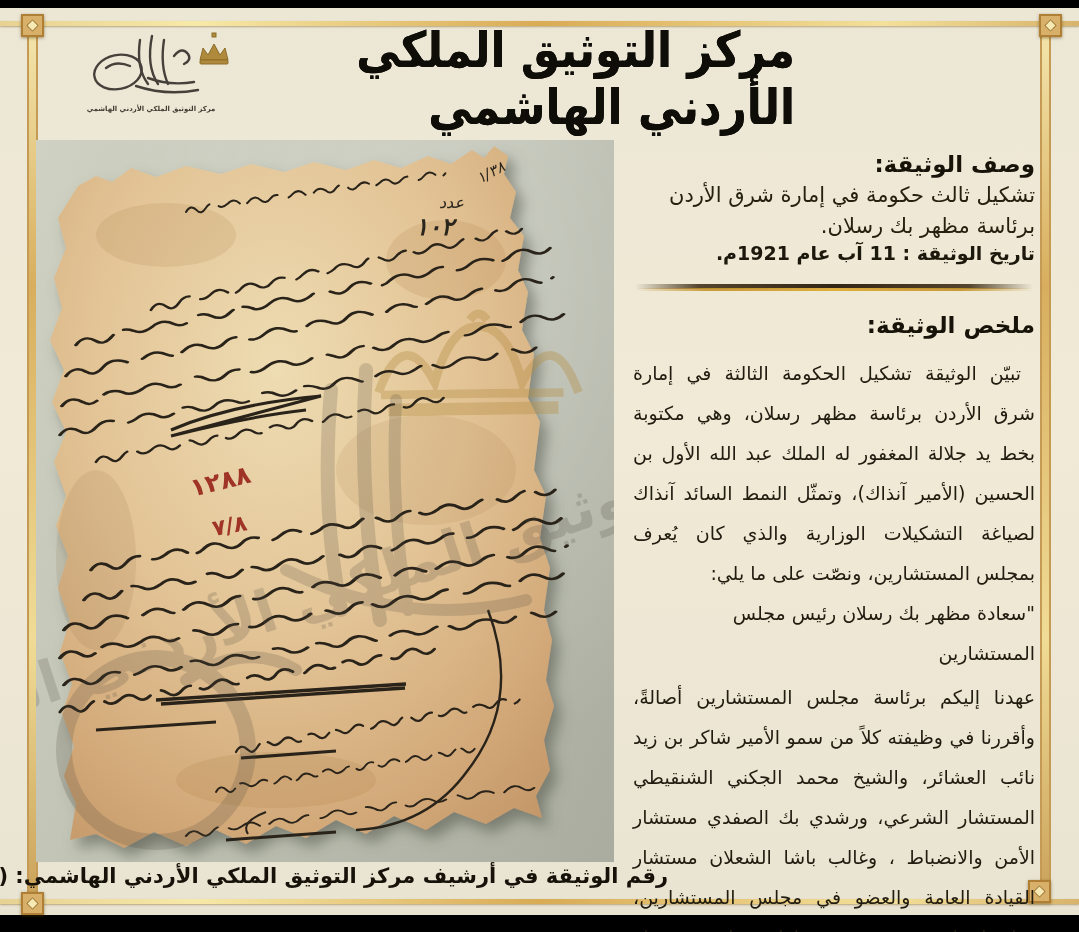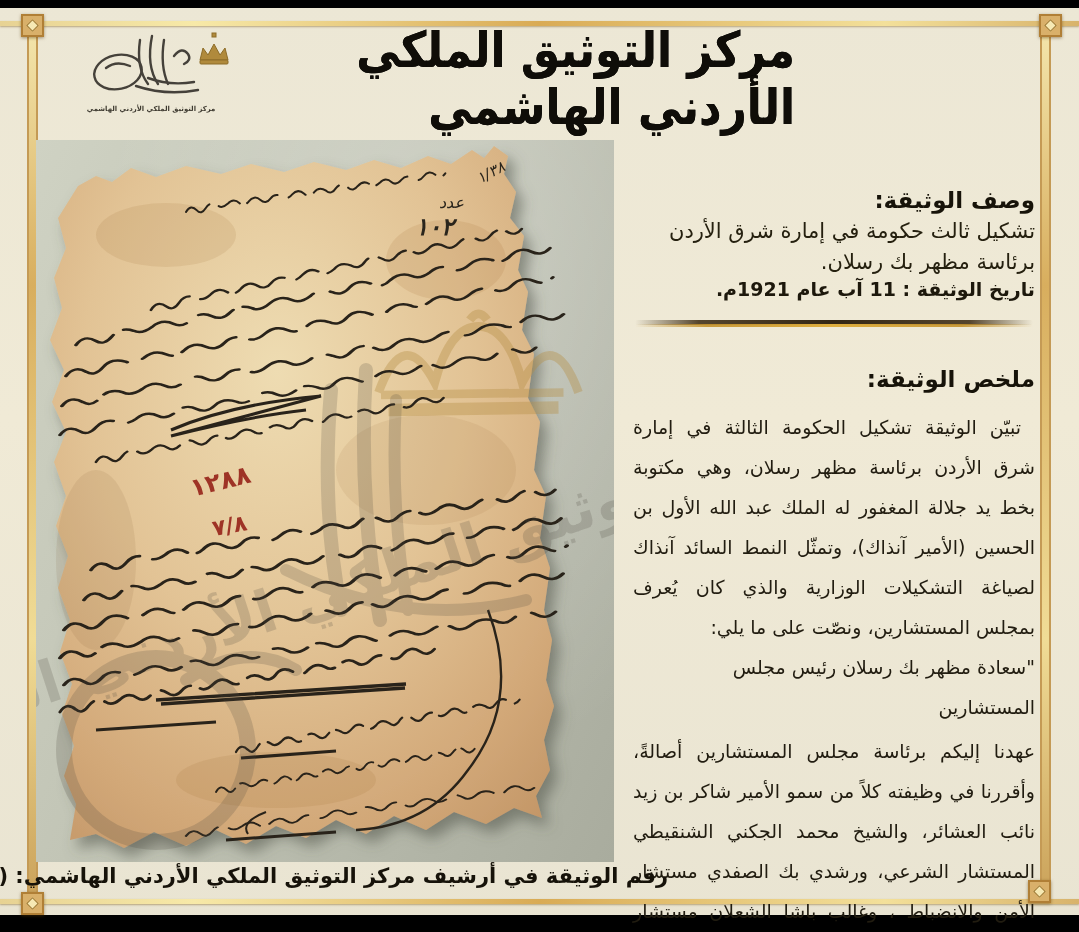--- a/index.html
+++ b/index.html
@@ -29,21 +29,21 @@
     transform:rotate(45deg);background:#f6e9b4;border:1px solid #9a742e;}
   
   .photo{position:absolute;left:36px;top:140px;width:578px;height:722px;
     background:
       radial-gradient(ellipse at 70% 20%, rgba(255,255,255,.25), rgba(0,0,0,0) 60%),
       linear-gradient(115deg,#cfd2c3 0%,#c2c5b6 40%,#b3b6a8 75%,#a9ac9e 100%);
   }
   .photo svg{position:absolute;inset:0;}
   
   .col{position:absolute;top:150px;right:44px;width:402px;color:#211c12;text-align:right;}
-  .sec-head{font-size:23px;font-weight:bold;color:#171309;letter-spacing:0;line-height:1.3;margin-top:36px;}
+  .sec-head{font-size:23px;font-weight:bold;color:#171309;letter-spacing:0;line-height:1.3;}
   .desc-body{font-size:21px;line-height:1.48;margin-top:0;color:#25200f;}
   .date-line{font-size:19px;font-weight:bold;color:#1d180c;}
   .divider{height:9px;margin:20px 2px 18px 2px;position:relative;}
   .divider .d1{position:absolute;top:0;left:0;right:0;height:5px;border-radius:3px;
     background:linear-gradient(90deg,rgba(58,40,15,0) 0%,rgba(58,40,15,.85) 16%,rgba(40,27,9,.95) 50%,rgba(58,40,15,.85) 84%,rgba(58,40,15,0) 100%);}
   .divider .d2{position:absolute;top:4px;left:0;right:0;height:3px;border-radius:3px;
     background:linear-gradient(90deg,rgba(186,134,34,0) 0%,rgba(196,146,44,.9) 18%,rgba(222,174,62,1) 50%,rgba(196,146,44,.9) 82%,rgba(186,134,34,0) 100%);}
   .sum-head{}
   .sum-p{font-size:19px;line-height:40px;text-align:justify;text-justify:inter-word;
     color:#211c10;margin-top:10px;}

